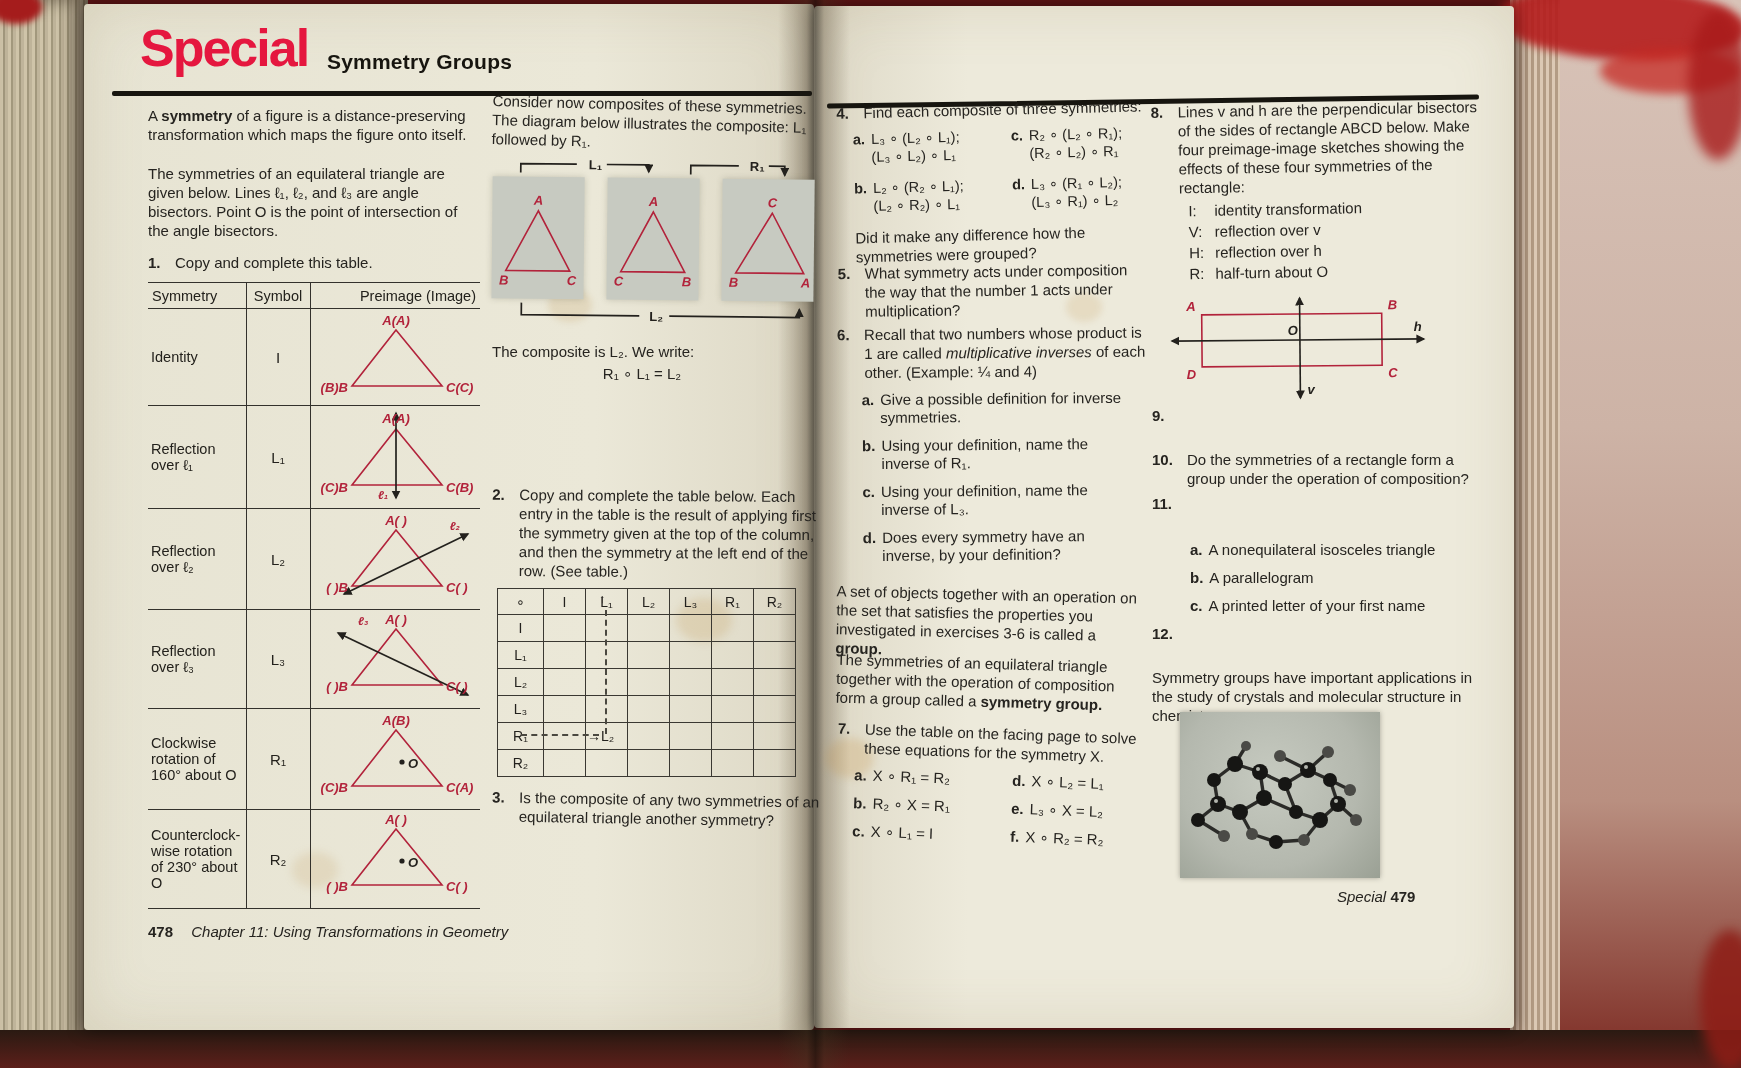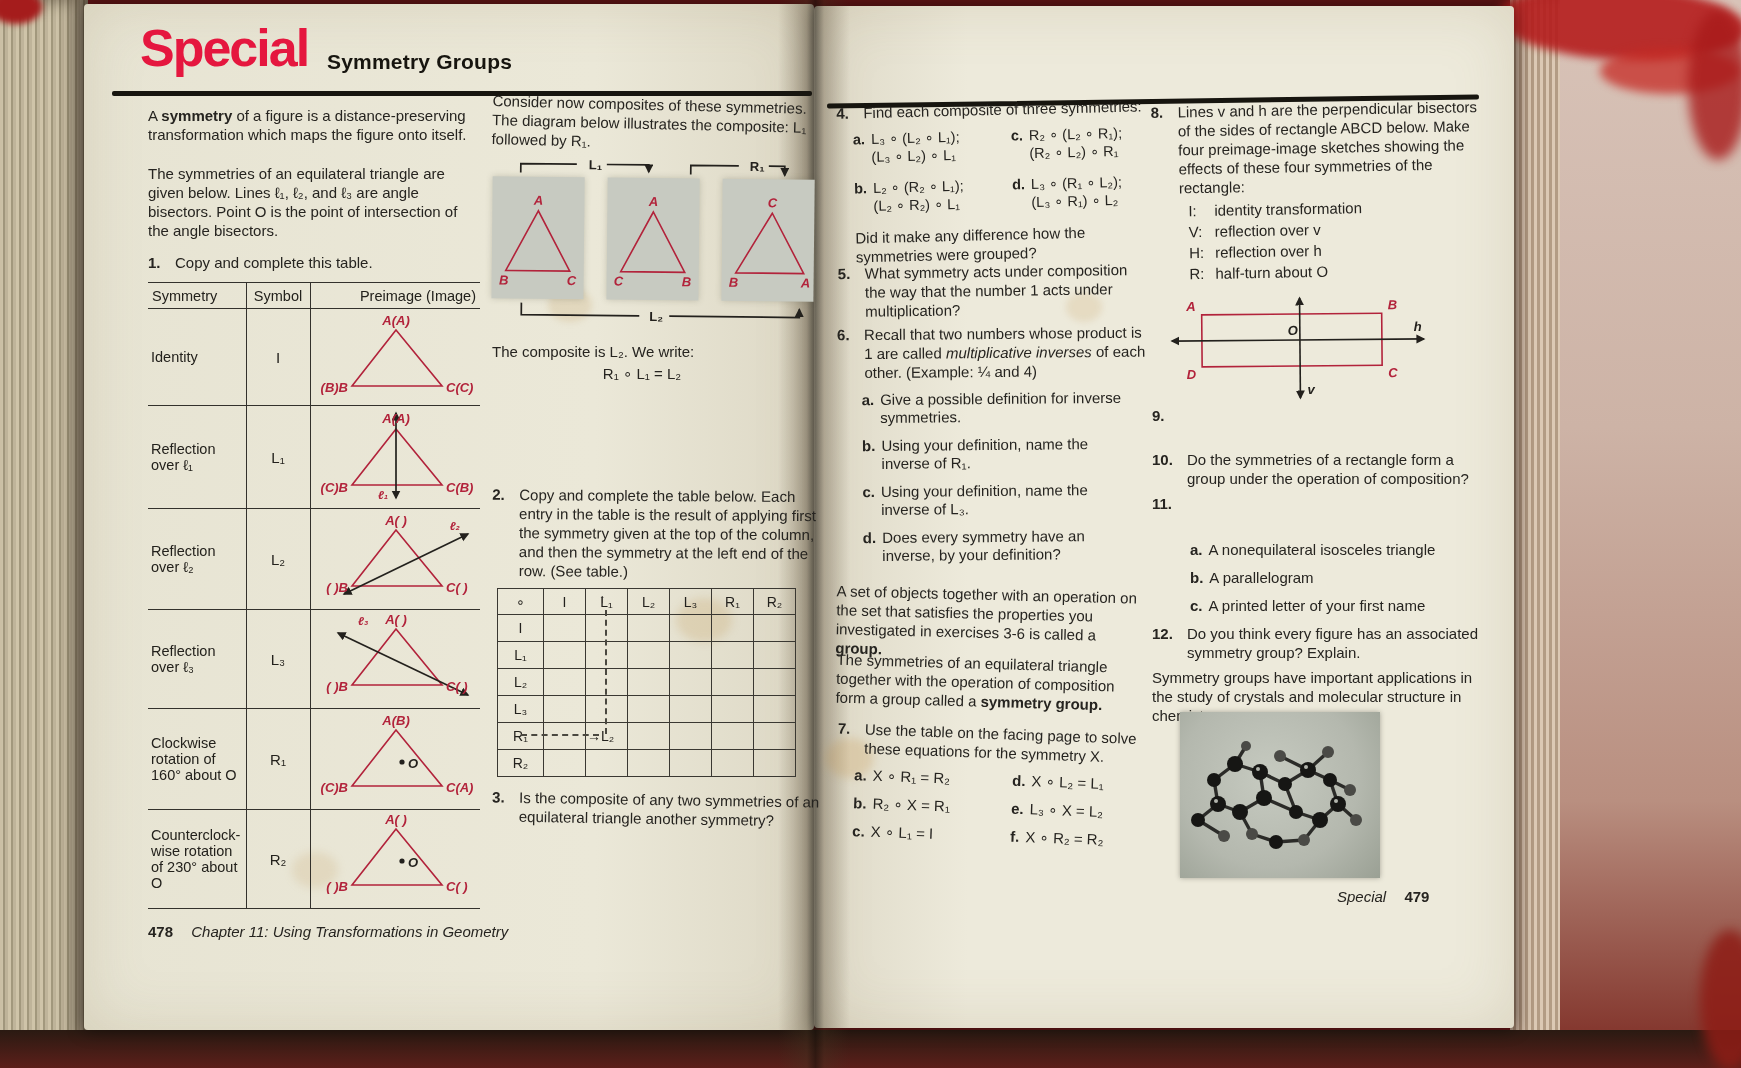--- a/index.html
+++ b/index.html
@@ -478,21 +478,20 @@
   <div class="txt itm" style="left:1190px;top:568px;width:300px">
       <span class="lbl">b.</span>
       <span>A parallelogram</span>
     </div>
   <div class="txt itm" style="left:1190px;top:596px;width:300px">
       <span class="lbl">c.</span>
       <span>A printed letter of your first name</span>
     </div>
   <div class="txt ex" style="left:1152px;top:624px;width:330px">
     <span class="num numw">12.</span>
-    <span class="ex-text">Do you think every figure has an associated symmetry group? Explain.</span>
   </div>
 
   <div class="txt" style="left:1152px;top:668px;width:326px">Symmetry groups have important applications in the study of crystals and molecular structure in chemistry.</div>
 
   <div class="abs" style="left:1180px;top:712px;width:200px;height:166px;background:radial-gradient(circle at 45% 40%, #c6cac0 0%, #b4b8ae 60%, #9aa094 100%);box-shadow:0 0 5px rgba(60,60,50,.4)">
     <svg width="200" height="166" viewBox="0 0 200 166">
       <g stroke="#2b2b28" stroke-width="3.4">
         <line x1="18" y1="108" x2="38" y2="92"></line>
           <line x1="38" y1="92" x2="34" y2="68"></line>
         <line x1="34" y1="68" x2="55" y2="52"></line>
@@ -549,16 +548,16 @@
         <circle cx="36" cy="89" r="2"></circle>
           <circle cx="78" cy="57" r="2"></circle>
         <circle cx="126" cy="55" r="2"></circle>
           <circle cx="156" cy="89" r="2"></circle>
       </g>
     </svg>
   </div>
 
   <div class="txt" style="left:1337px;top:887px">
     <span class="footer-ital">Special</span>
-    <b style="margin-left:14px">479</b>
+    <b style="">479</b>
   </div>
 
 </div>
 
 </body></html>

